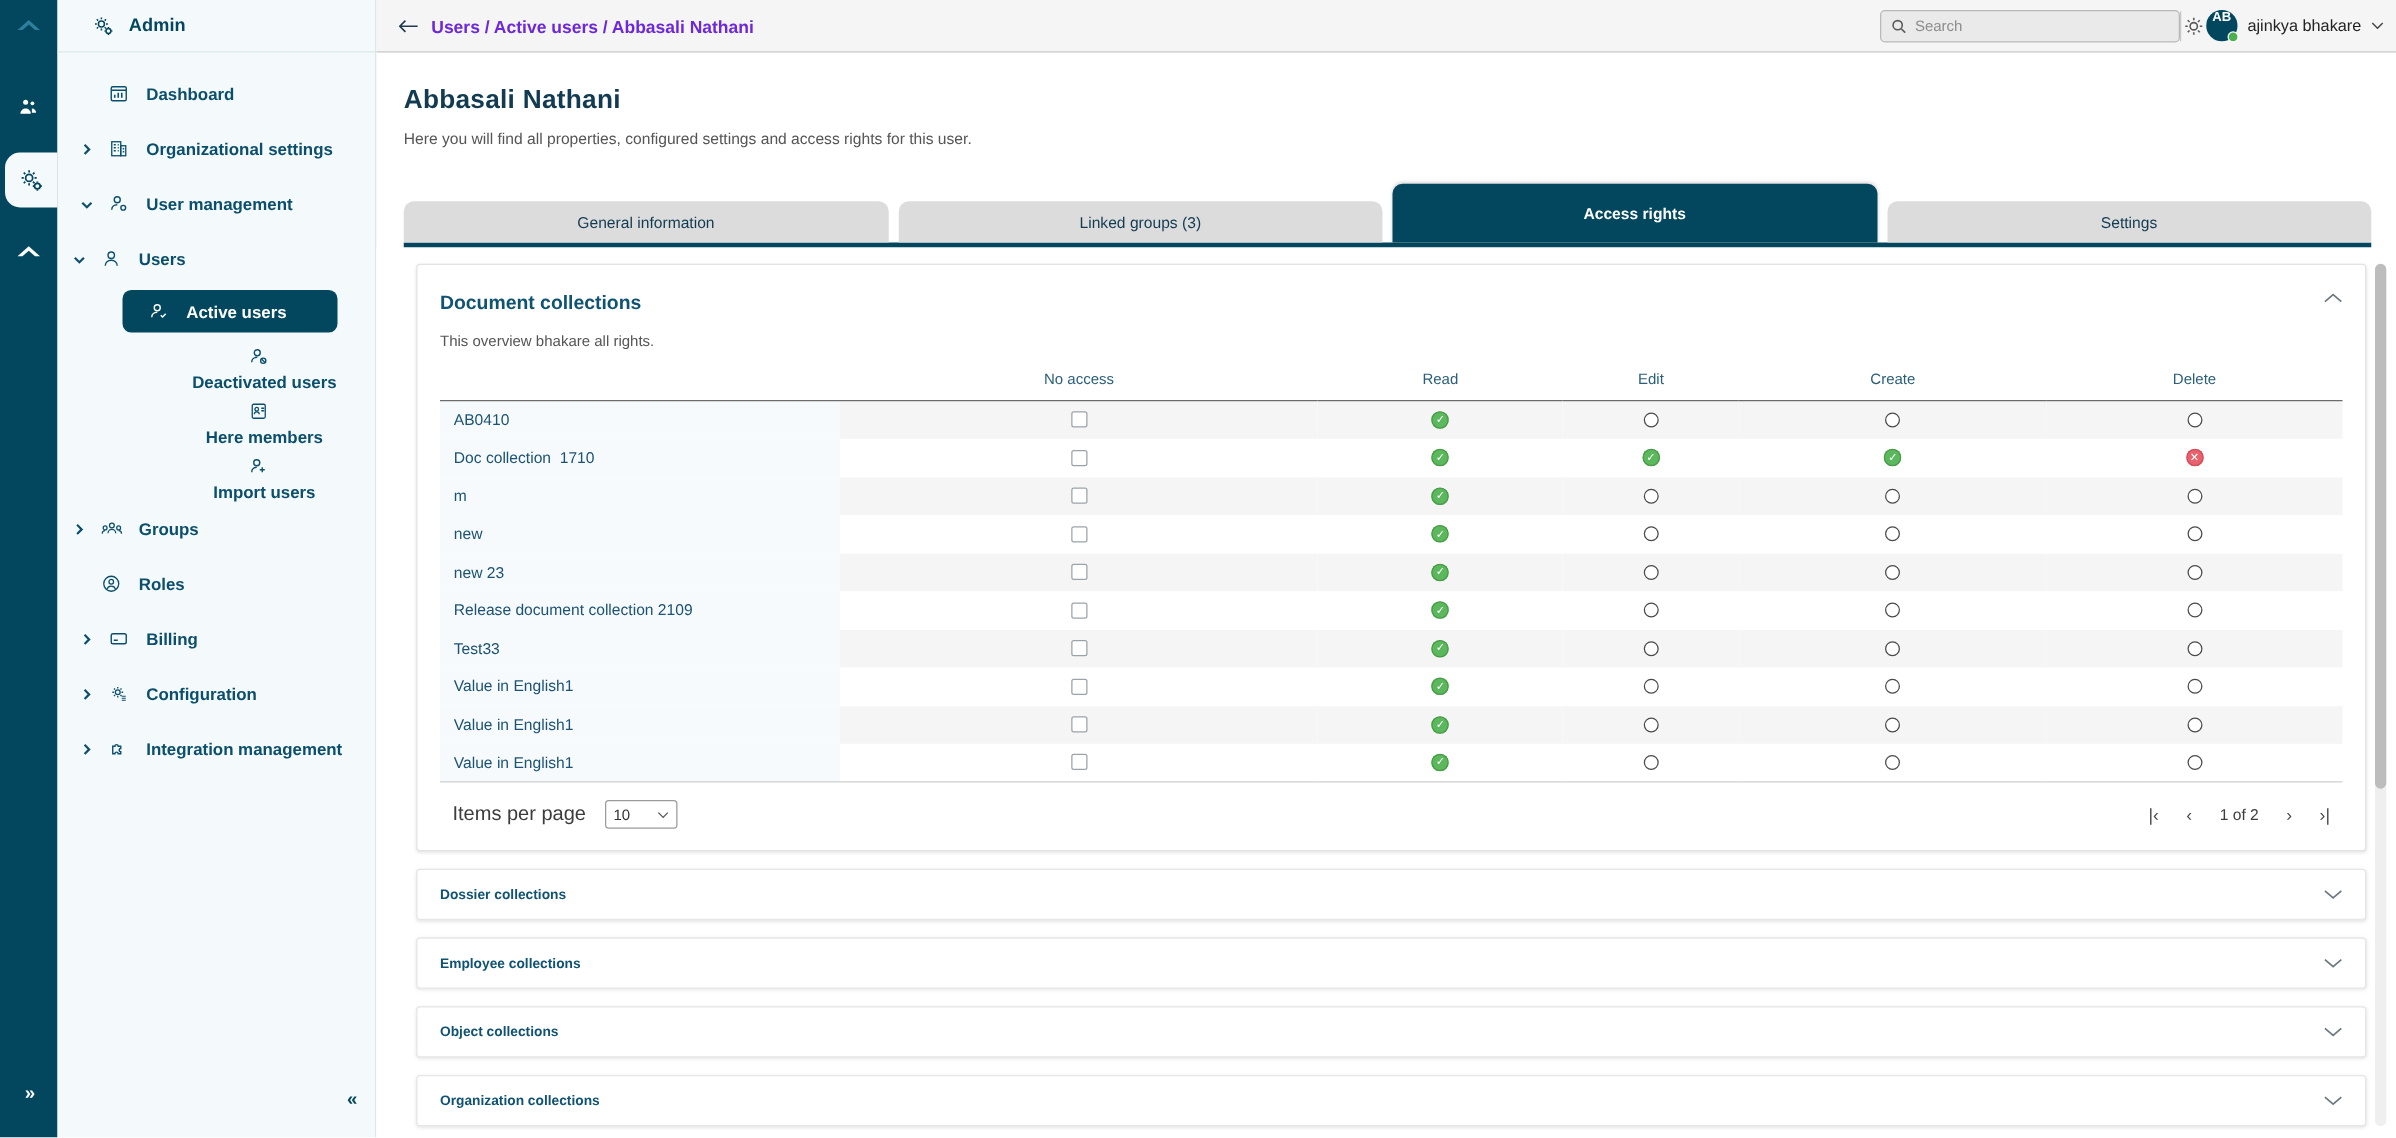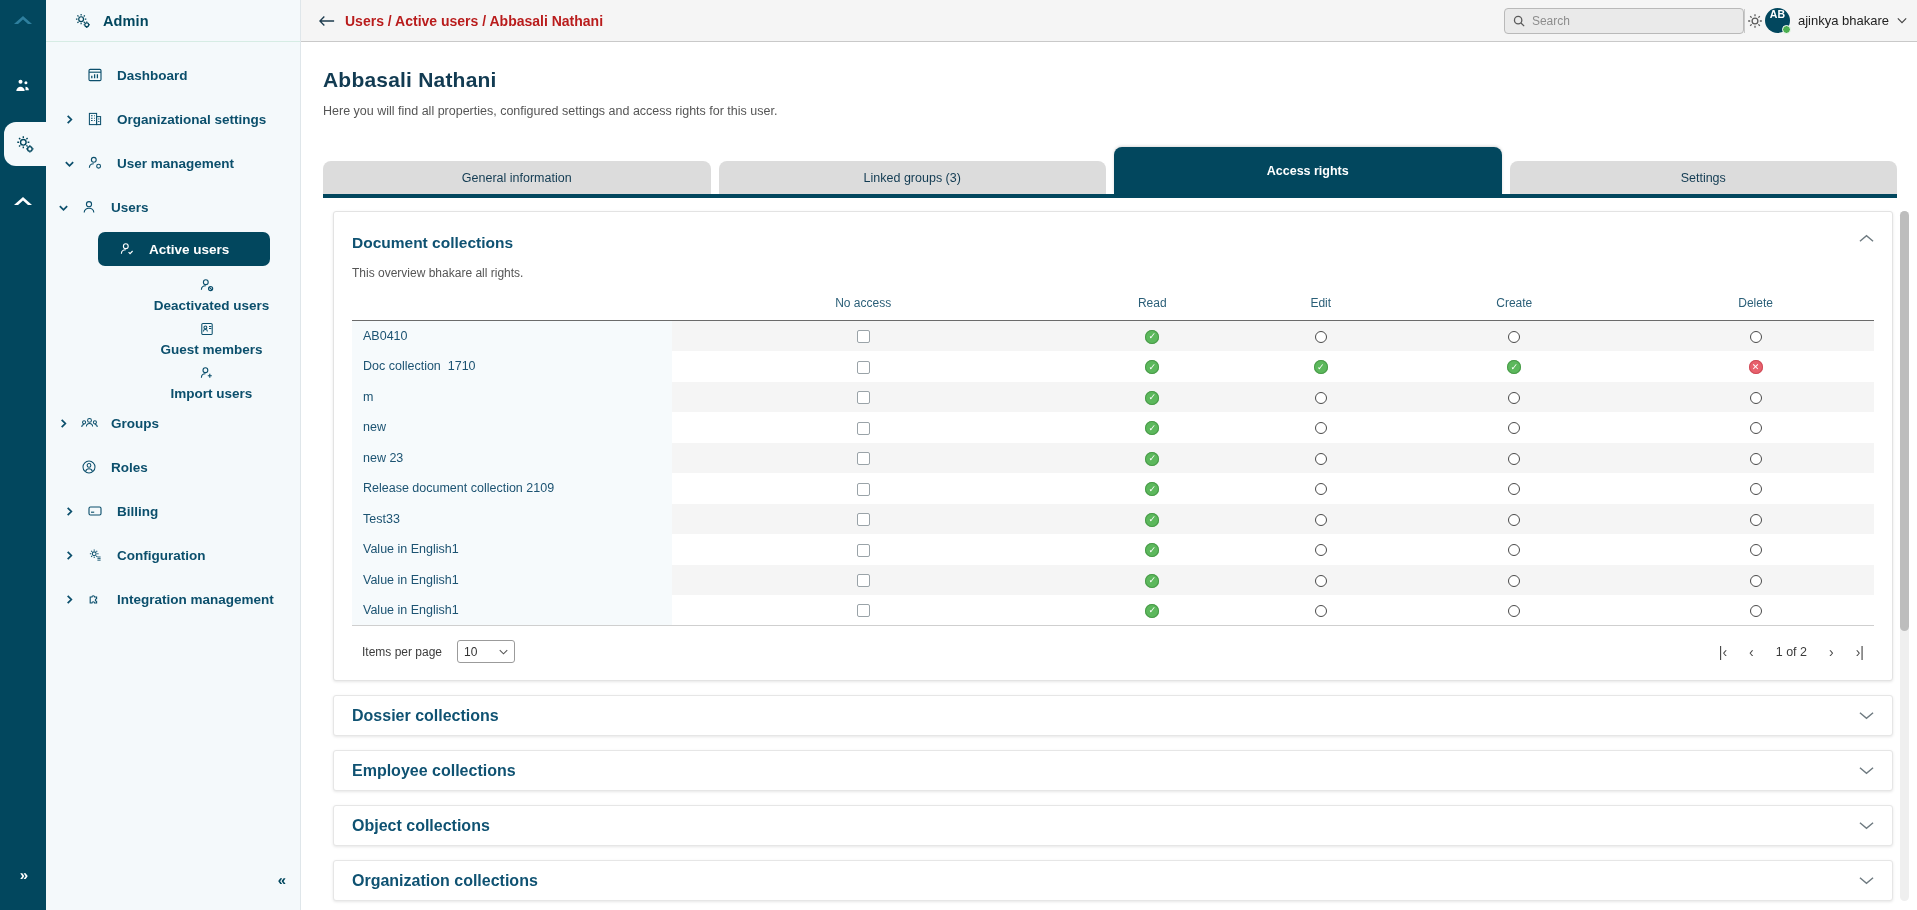--- a/index.html
+++ b/index.html
@@ -67,21 +67,21 @@
     font-size: 15px; font-weight: bold; letter-spacing: -2px; cursor: pointer;
   }
 
   
   .main { flex: 1 1 auto; display: flex; flex-direction: column; min-width: 0; background: #fff; }
   .topbar {
     height: 42px; background: #f5f5f5; border-bottom: 1px solid #c9c9c9;
     display: flex; align-items: center; padding: 0 10px 0 18px; flex: 0 0 42px;
   }
   .back-arrow { color: #1d3b4e; font-size: 17px; margin-right: 10px; display:flex; cursor: pointer; }
-  .breadcrumb { font-size: 14px; color: #b91c1c; font-weight: 600; }
+  .breadcrumb { font-size: 14px; color: #6d28d9; font-weight: 600; }
   .topbar-right { margin-left: auto; display: flex; align-items: center; }
   .search-box {
     width: 240px; height: 26px; background: #eaeaea; border: 1px solid #b9b9b9; border-radius: 4px;
     display: flex; align-items: center; padding: 0 8px; gap: 7px;
   }
   .search-box input {
     border: 0; background: transparent; outline: none; font-size: 12px; color: #555;
     font-family: "Liberation Sans", sans-serif; width: 100%;
   }
   .search-box input::placeholder { color: #8d8d8d; }
@@ -155,36 +155,36 @@
            display: inline-block; vertical-align: middle; cursor: pointer; }
   .badge-yes, .badge-no {
     width: 14px; height: 14px; border-radius: 50%; display: inline-flex;
     align-items: center; justify-content: center; vertical-align: middle; cursor: pointer;
     color: #fff; font-size: 9px; line-height: 1;
   }
   .badge-yes { background: #5cb85c; box-shadow: 0 0 0 1px #4a9a4a inset; }
   .badge-no  { background: #e8616d; box-shadow: 0 0 0 1px #cf4d59 inset; }
 
   .pager { display: flex; align-items: center; padding: 14px 10px 17px 10px; }
-  .pager-label { font-size: 12px; color: #3c3c3c; margin-right: 15px; }
+  .pager-label { font-size: 16px; color: #3c3c3c; margin-right: 15px; }
   .ipp-select {
     width: 58px; height: 23px; border: 1px solid #9b9b9b; border-radius: 3px; background: #fff;
     display: flex; align-items: center; padding: 0 6px; font-size: 12px; color: #333; cursor: pointer;
   }
   .ipp-select .v { flex: 1 1 auto; }
   .pager-right { margin-left: auto; display: flex; align-items: center; gap: 22px; color: #4a4a4a; }
   .pg-btn { font-size: 14px; cursor: pointer; display: flex; align-items: center; }
   .pg-info { font-size: 12.5px; color: #3c3c3c; }
 
   .acc {
     margin-top: 14px; background: #fff; border: 1px solid #e6e6e6; border-radius: 3px;
     box-shadow: 0 1px 3px rgba(0,0,0,.10);
     height: 41px; display: flex; align-items: center; padding: 0 18px; cursor: pointer;
   }
-  .acc .acc-title { font-size: 16px; color: #0f5272; font-weight: 700; }
+  .acc .acc-title { font-size: 11px; color: #0f5272; font-weight: 700; }
   .acc .acc-chev { margin-left: auto; color: #6e7a80; display: flex; }
 
   
   .vscroll {
     position: absolute; right: 8px; top: 13px; width: 9px; height: 690px;
     background: #efefef; border-radius: 5px;
   }
   .vscroll .thumb {
     position: absolute; top: 0; left: 0; width: 9px; height: 420px;
     background: #bdbdbd; border-radius: 5px;
@@ -332,21 +332,21 @@
 
       <div class="nav-item lvl2">
         <span class="nic">
           <svg width="16" height="16" viewBox="0 0 20 20" fill="none" stroke="#0b4f6c" stroke-width="1.3">
             <rect x="3.5" y="3" width="13" height="14" rx="1.5"></rect>
               <circle cx="8" cy="8" r="1.8"></circle>
             <path d="M5.5 13c0-1.4 1.1-2.3 2.5-2.3s2.5.9 2.5 2.3"></path>
               <path d="M12.5 7h3M12.5 9.5h3"></path>
           </svg>
         </span>
-        <span class="lbl">Guest members</span>
+        <span class="lbl">Here members</span>
       </div>
       <div class="nav-gap"></div>
 
       <div class="nav-item lvl2">
         <span class="nic">
           <svg width="16" height="16" viewBox="0 0 20 20" fill="none" stroke="#0b4f6c" stroke-width="1.4">
             <circle cx="8" cy="6.5" r="3"></circle>
               <path d="M3 16c0-3 2.3-5 5-5"></path>
               <path d="M13.5 11v5M11 13.5h5"></path>
           </svg>

